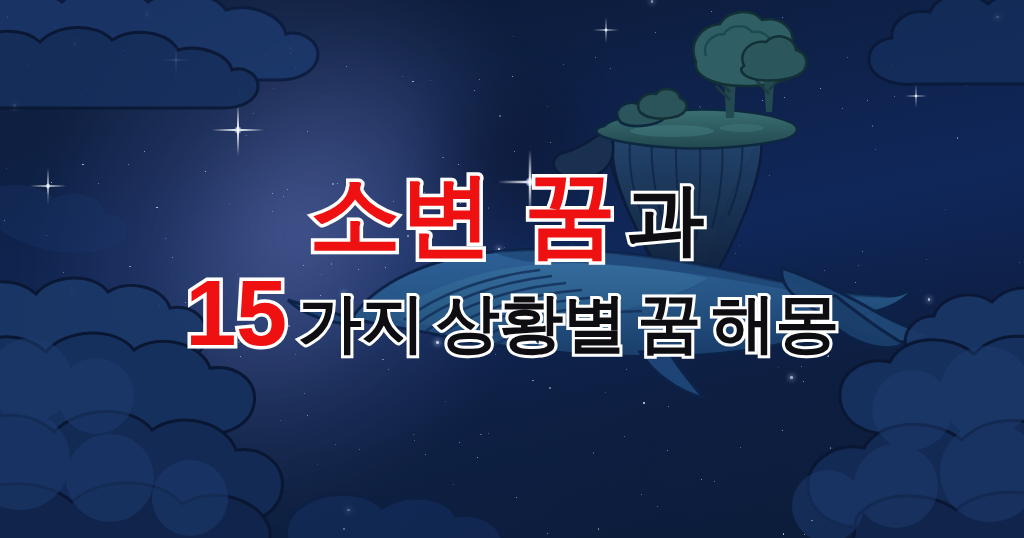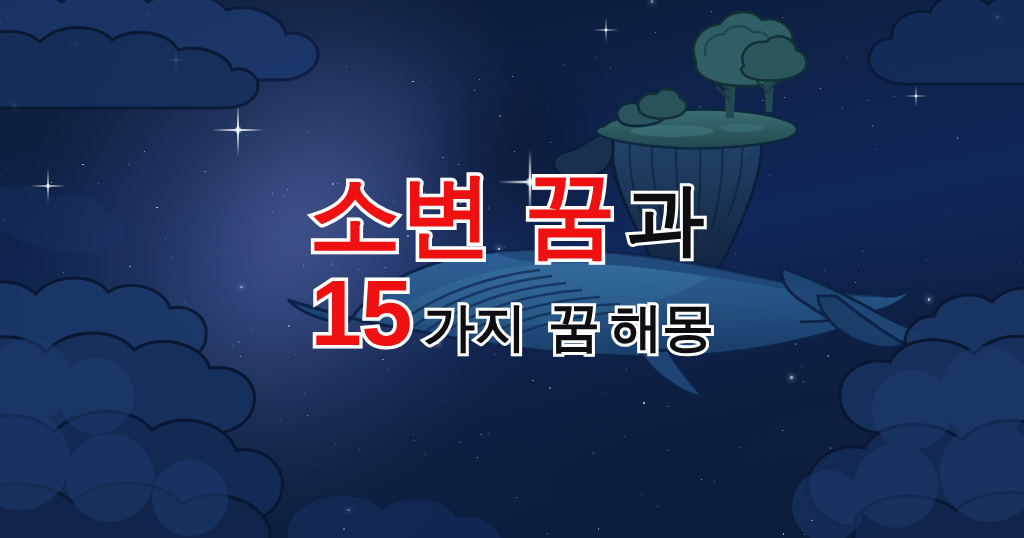--- a/index.html
+++ b/index.html
@@ -79,21 +79,21 @@
     text-shadow:0 0 1px #fff;
   }
   .dark{
     color:#0d0d12;
     -webkit-text-stroke:6px #ffffff;
     paint-order:stroke fill;
   }
   .l1 .red{font-size:92px;line-height:1.05;}
   .l1 .dark{font-size:78px;line-height:1.05;}
   .l2 .red{font-size:92px;line-height:1.05;}
-  .l2 .dark{font-size:52px;line-height:1.05;}
+  .l2 .dark{font-size:64px;line-height:1.05;}
   .sp{display:inline-block;width:16px;}
   .sp-s{display:inline-block;width:11px;}
 </style>
 </head>
 <body>
 
 <div id="stage">
 
   <div class="sky"></div>
   <div class="milkyway"></div>
@@ -607,20 +607,21 @@
       <span class="sp-s"></span>
       <span class="tk dark">과</span>
       <span class="sp-s"></span>
     </div>
 
     <div class="line l2">
       <span class="tk red">15</span>
       <span class="sp-s"></span>
       <span class="tk dark">가지</span>
       <span class="sp-s"></span>
+      <span class="tk dark">상황별</span>
       <span class="sp-s"></span>
       <span class="tk dark">꿈</span>
       <span class="sp-s"></span>
       <span class="tk dark">해몽</span>
     </div>
 
   </div>
 </div>
 
 </body></html>

